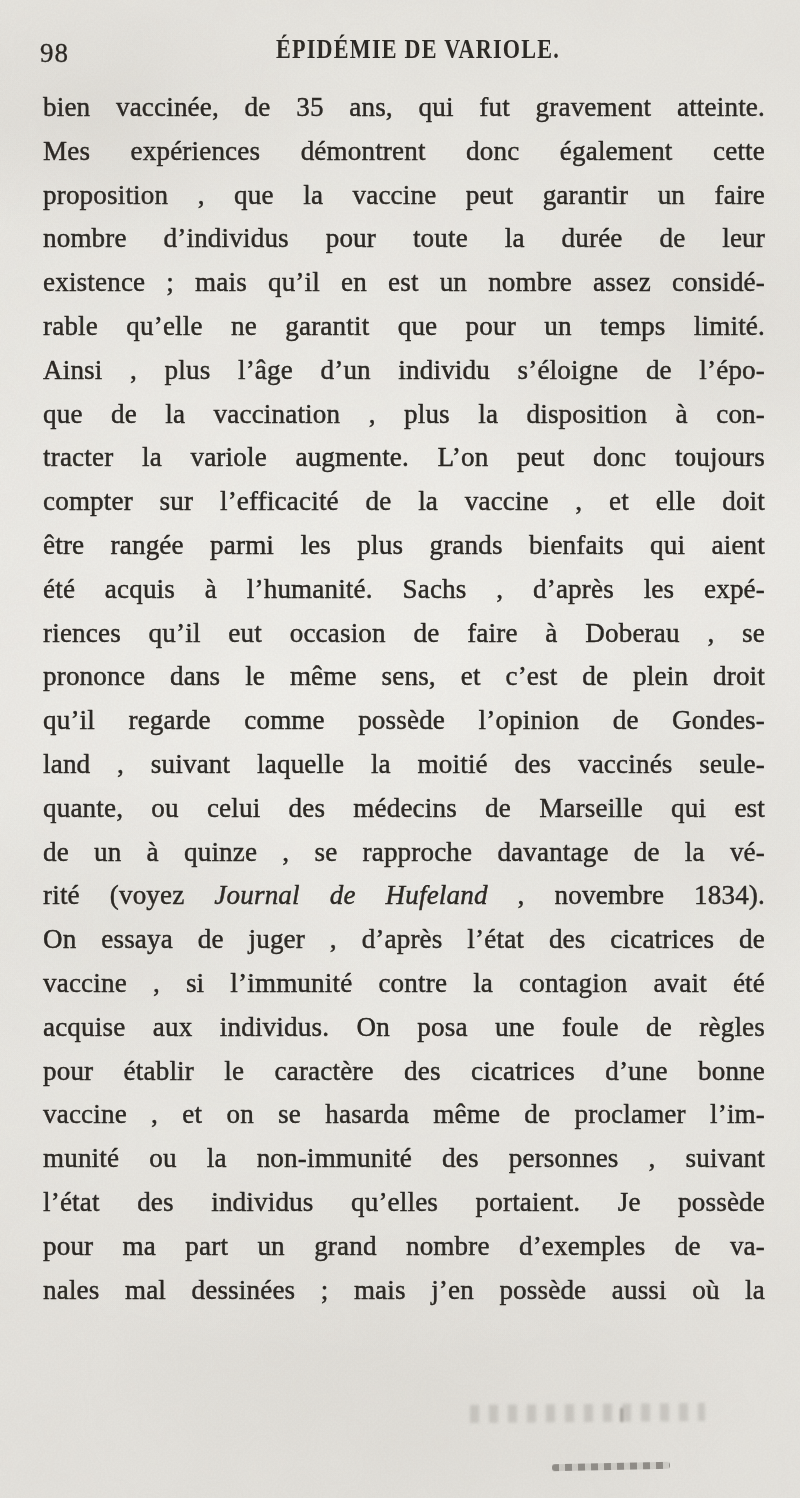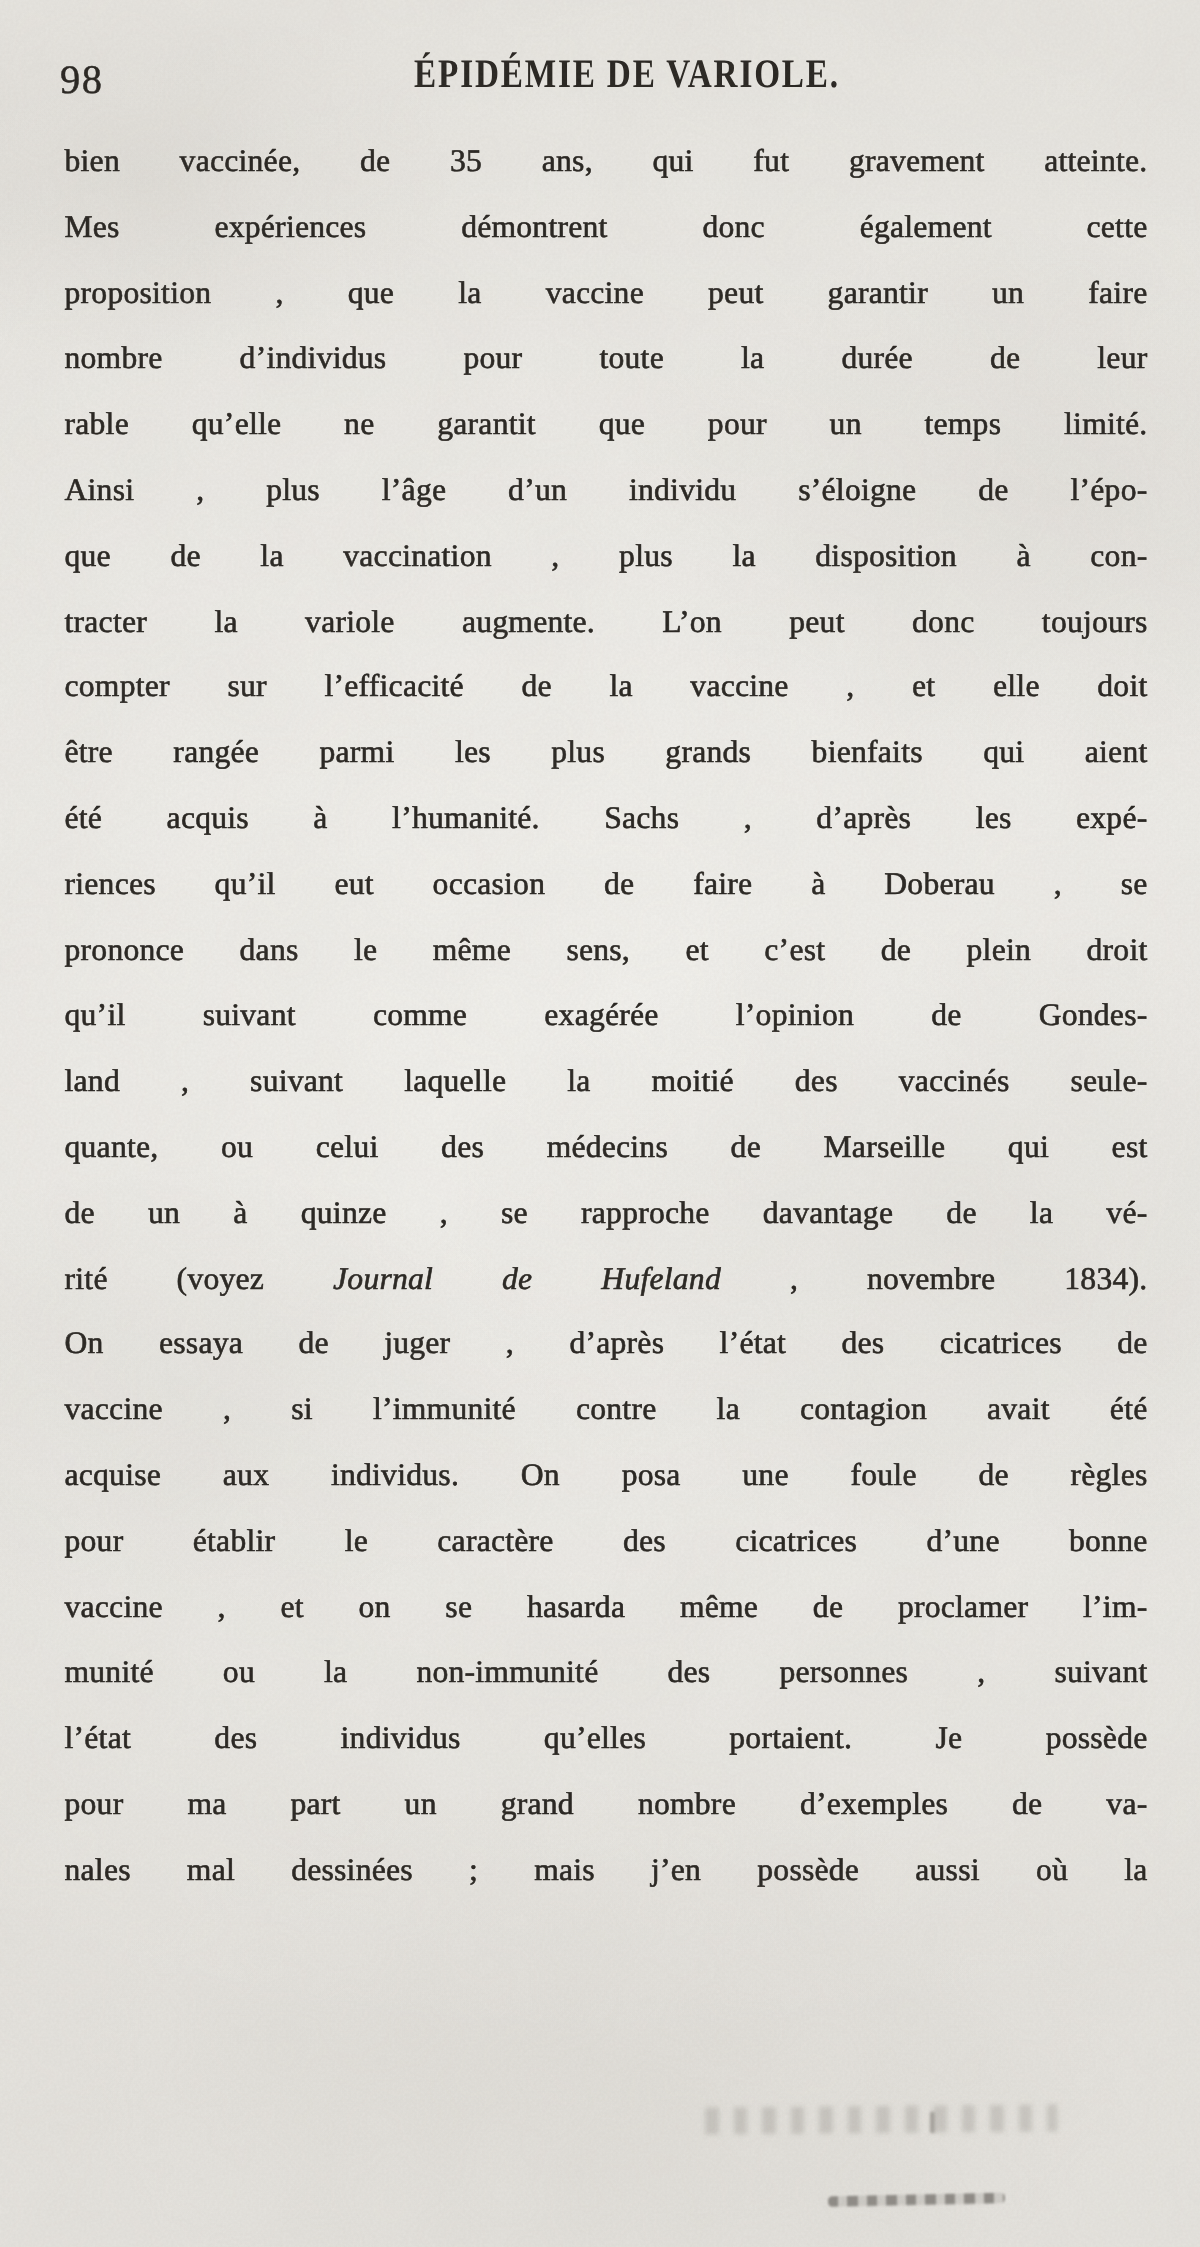--- a/index.html
+++ b/index.html
@@ -59,21 +59,21 @@
     transform-origin: 50% 50%;
     white-space: nowrap;
   }
   .text-block {
     position: absolute;
     top: 86px;
     left: 43px;
     width: 722px;
   }
   .line {
-    font-size: 21px;
+    font-size: 27px;
     line-height: 43.8px;
     height: 43.8px;
     text-align: justify;
     text-align-last: justify;
     -moz-text-align-last: justify;
     white-space: normal;
     letter-spacing: 0.2px;
     word-spacing: 1px;
     -webkit-text-stroke: 0.35px currentColor;
     text-shadow: 0.3px 0.3px 0.4px rgba(36,33,29,0.35);
@@ -126,30 +126,31 @@
   <div class="header-band">
     <div class="folio">98</div>
     <div class="running-head">ÉPIDÉMIE DE VARIOLE.</div>
   </div>
 
   <div class="text-block">
     <div class="line">bien vaccinée, de 35 ans, qui fut gravement atteinte.</div>
     <div class="line">Mes expériences démontrent donc également cette</div>
     <div class="line">proposition , que la vaccine peut garantir un faire</div>
     <div class="line">nombre d’individus pour toute la durée de leur</div>
+    <div class="line">existence ; mais qu’il en est un nombre assez considé-</div>
     <div class="line">rable qu’elle ne garantit que pour un temps limité.</div>
     <div class="line">Ainsi , plus l’âge d’un individu s’éloigne de l’épo-</div>
     <div class="line">que de la vaccination , plus la disposition à con-</div>
     <div class="line">tracter la variole augmente. L’on peut donc toujours</div>
     <div class="line">compter sur l’efficacité de la vaccine , et elle doit</div>
     <div class="line">être rangée parmi les plus grands bienfaits qui aient</div>
     <div class="line">été acquis à l’humanité. Sachs , d’après les expé-</div>
     <div class="line">riences qu’il eut occasion de faire à Doberau , se</div>
     <div class="line">prononce dans le même sens, et c’est de plein droit</div>
-    <div class="line">qu’il suivant comme exagérée l’opinion de Gondes-</div>
+    <div class="line">qu’il regarde comme possède l’opinion de Gondes-</div>
     <div class="line">land , suivant laquelle la moitié des vaccinés seule-</div>
     <div class="line">quante, ou celui des médecins de Marseille qui est</div>
     <div class="line">de un à quinze , se rapproche davantage de la vé-</div>
     <div class="line"><span>rité (voyez </span><span class="italic">Journal de Hufeland</span><span> , novembre 1834).</span></div>
     <div class="line">On essaya de juger , d’après l’état des cicatrices de</div>
     <div class="line">vaccine , si l’immunité contre la contagion avait été</div>
     <div class="line">acquise aux individus. On posa une foule de règles</div>
     <div class="line">pour établir le caractère des cicatrices d’une bonne</div>
     <div class="line">vaccine , et on se hasarda même de proclamer l’im-</div>
     <div class="line">munité ou la non-immunité des personnes , suivant</div>

